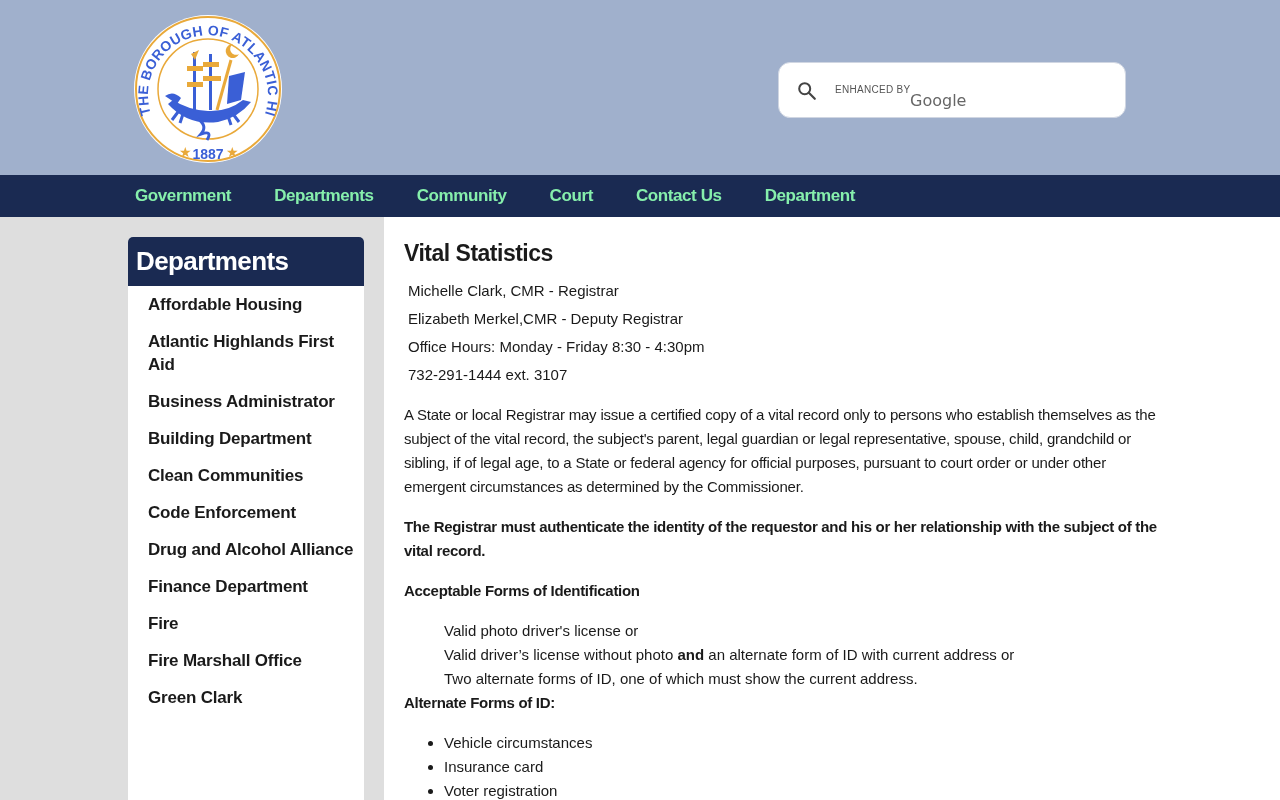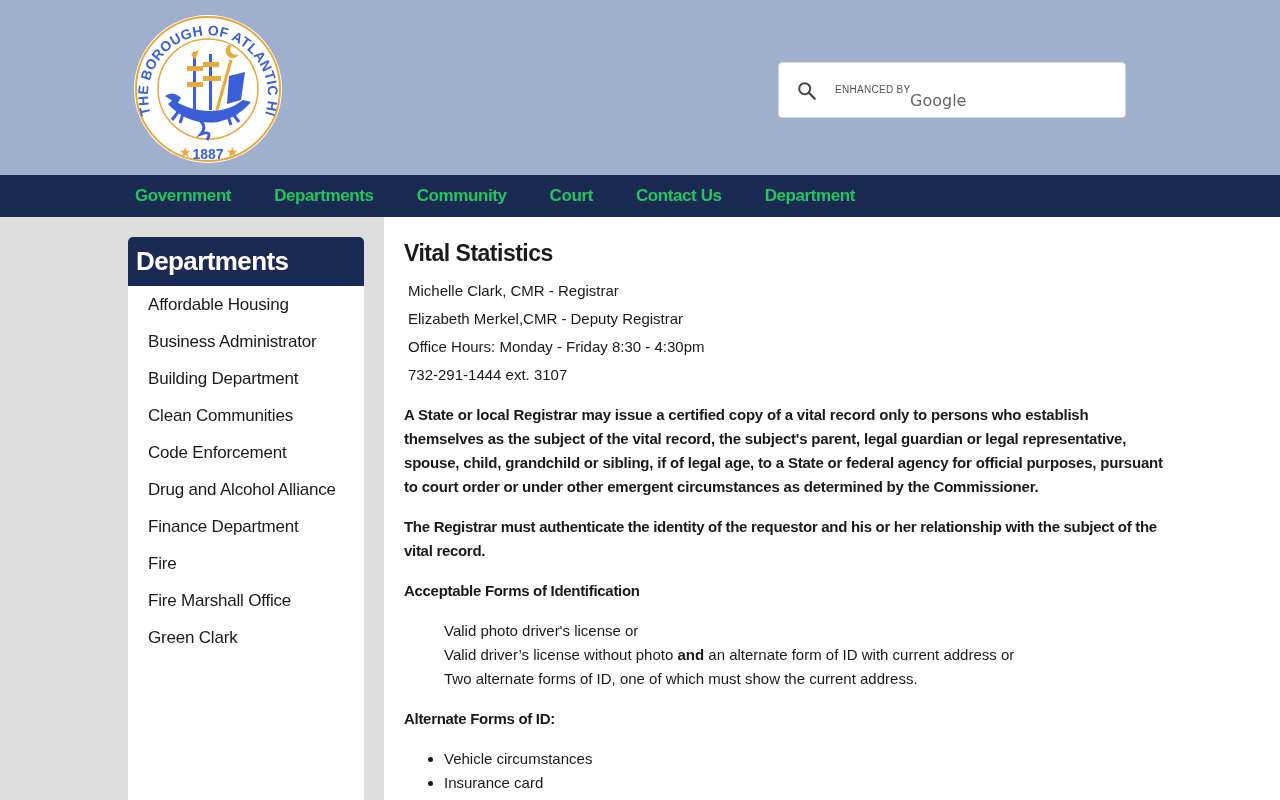--- a/index.html
+++ b/index.html
@@ -1,46 +1,46 @@
 <!DOCTYPE html>
 <html><head>
 <meta charset="utf-8">
 <style>
   * { box-sizing: border-box; margin: 0; padding: 0; }
   html, body { width: 1280px; height: 800px; overflow: hidden; }
   body { font-family: "Liberation Sans", "DejaVu Sans", sans-serif; color: #111; background: #fff; position: relative; }
 
   .header { position: absolute; left: 0; top: 0; width: 1280px; height: 175px; background: #a0b0cc; }
   .seal { position: absolute; left: 133px; top: 14px; width: 150px; height: 150px; }
-  .search-box { position: absolute; left: 778px; top: 62px; width: 348px; height: 56px; background: #fff; border-radius: 4px; border: 1px solid #d0d6e2; }
+  .search-box { position: absolute; left: 778px; top: 62px; width: 348px; height: 56px; background: #fff; border-radius: 12px; border: 1px solid #d0d6e2; }
   .search-icon { position: absolute; left: 17px; top: 17px; width: 22px; height: 22px; }
   .enhanced { position: absolute; left: 56px; top: 21px; font-size: 10px; letter-spacing: 0.3px; color: #555; }
   .google { position: absolute; left: 131px; top: 28px; font-size: 16px; color: #666; font-family: "DejaVu Sans", sans-serif; }
 
   .nav { position: absolute; left: 0; top: 175px; width: 1280px; height: 42px; background: #1a2a52; }
   .nav ul { list-style: none; display: flex; position: absolute; left: 135px; top: 0; height: 42px; align-items: center; }
-  .nav li { color: #22c55e; font-weight: bold; font-size: 17px; margin-right: 43px; letter-spacing: -0.4px; cursor: pointer; }
+  .nav li { color: #86efac; font-weight: bold; font-size: 17px; margin-right: 43px; letter-spacing: -0.4px; cursor: pointer; }
 
   .leftbg { position: absolute; left: 0; top: 217px; width: 384px; height: 583px; background: #dedede; }
   .sidebar { position: absolute; left: 128px; top: 237px; width: 236px; height: 600px; background: #fff; border-radius: 5px 5px 0 0; }
   .sidebar-head { height: 49px; background: #1a2a52; border-radius: 5px 5px 0 0; color: #fff; font-weight: bold; font-size: 26px; padding: 9px 0 0 8px; letter-spacing: -0.6px; }
-  .sidebar ul { list-style: none; padding: 7px 0 0 20px; }
+  .sidebar ul { list-style: none; padding: 7px 0 0 20px; font-weight: bold; }
   .sidebar li { font-size: 17px; line-height: 23px; margin-bottom: 14px; color: #1a1a1a; cursor: pointer; letter-spacing: -0.2px; }
 
   .main { position: absolute; left: 404px; top: 237px; width: 760px; font-size: 15px; line-height: 24px; color: #1a1a1a; }
   .main h1 { font-size: 23px; font-weight: bold; letter-spacing: -0.5px; line-height: 32px; margin-bottom: 10px; }
   .main p { margin-bottom: 16px; }
   .main .contact p { margin: 4px; }
   .contact { margin-bottom: 16px; }
   .bold { font-weight: bold; letter-spacing: -0.3px; }
-  .indent { padding-left: 40px; margin-bottom: 16px; }
+  .indent { padding-left: 40px; }
   .indent div { line-height: 24px; }
   .main ul { padding-left: 40px; }
   .main ul li { line-height: 24px; }
-  .body-text { letter-spacing: -0.2px; font-weight: bold; }
+  .body-text { letter-spacing: -0.2px; }
 </style>
 </head>
 <body>
 
 <div class="header">
   <div class="seal">
     <svg width="150" height="150" viewBox="0 0 150 150">
       <circle cx="75" cy="75" r="74" fill="#fff"></circle>
       <circle cx="75" cy="75" r="72" fill="none" stroke="#e9a93a" stroke-width="2"></circle>
       <circle cx="75" cy="75" r="50" fill="#fff" stroke="#e9a93a" stroke-width="1.5"></circle>
@@ -91,20 +91,21 @@
     <li>Department</li>
   </ul>
 </nav>
 
 <div class="leftbg"></div>
 
 <aside class="sidebar">
   <div class="sidebar-head">Departments</div>
   <ul>
     <li>Affordable Housing</li>
+    <li>Atlantic Highlands First Aid</li>
     <li>Business Administrator</li>
     <li>Building Department</li>
     <li>Clean Communities</li>
     <li>Code Enforcement</li>
     <li>Drug and Alcohol Alliance</li>
     <li>Finance Department</li>
     <li>Fire</li>
     <li>Fire Marshall Office</li>
     <li>Green Clark</li>
   </ul>

